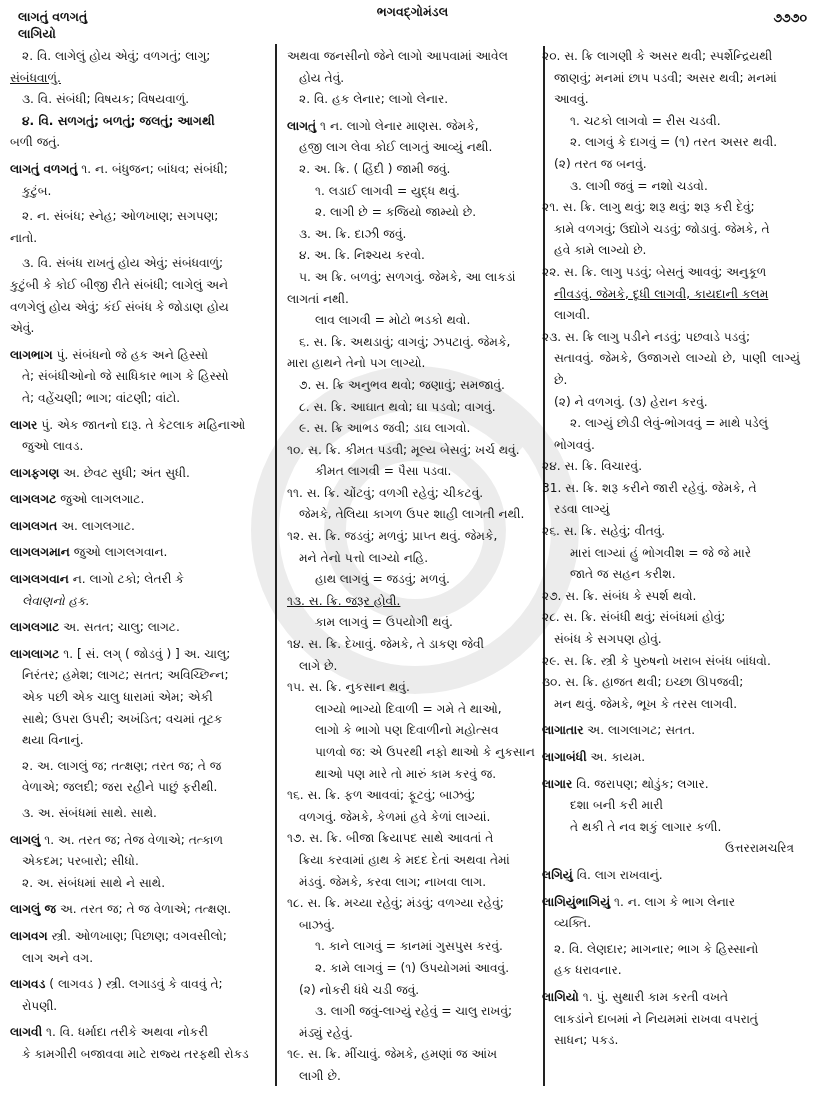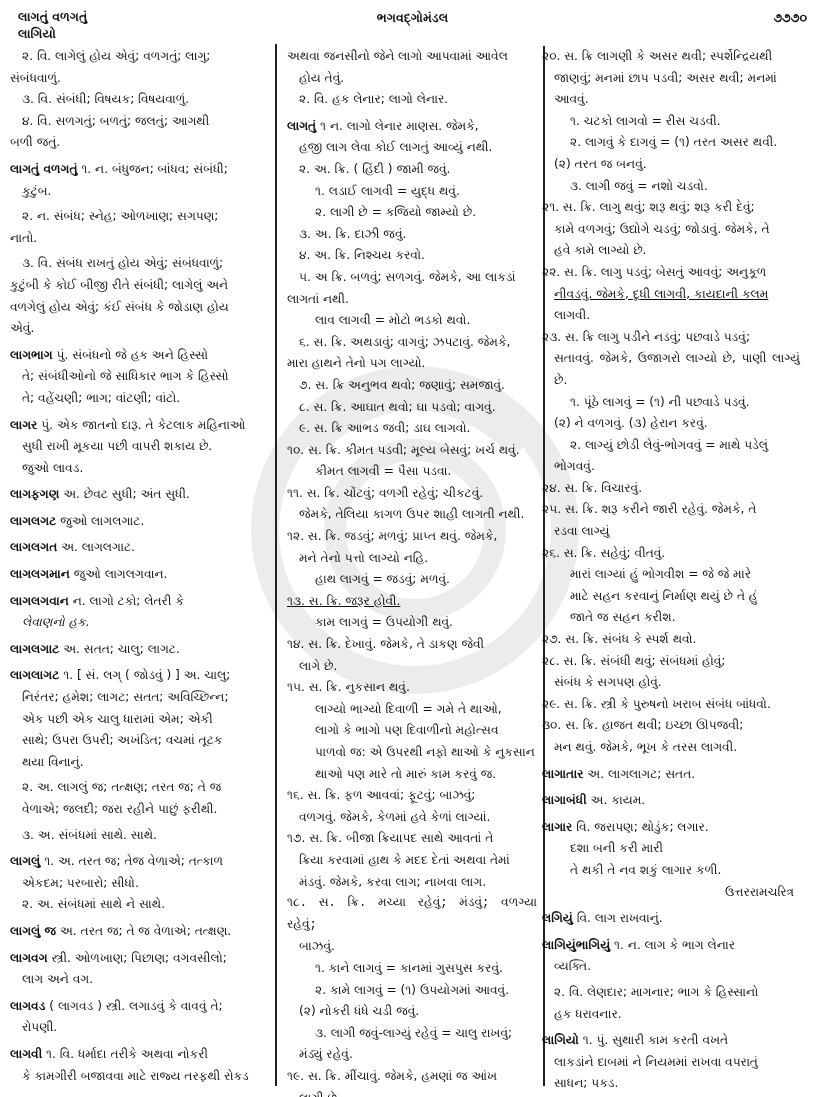--- a/index.html
+++ b/index.html
@@ -7,21 +7,21 @@
     width: 825px; height: 1097px; position: relative; overflow: hidden;
     font-family: "DejaVu Sans", "Liberation Sans", sans-serif;
     color: #111; font-size: 12.2px;
   }
   .watermark {
     position: absolute; left: 250px; top: 330px; width: 330px; height: 400px;
     pointer-events: none; opacity: 0.07;
   }
   .hdr { position: absolute; top: 8px; font-size: 12.5px; }
   .hdr-left { left: 18px; line-height: 17px; font-weight: bold; }
-  .hdr-center { left: 0; right: 0; text-align: center; font-weight: bold; top: 10px; }
+  .hdr-center { left: 0; right: 0; text-align: center; font-weight: bold; top: 4px; }
   .hdr-right { right: 18px; top: 10px; font-weight: bold; }
   .col {
     position: absolute; top: 46px; line-height: 21.6px;
   }
   .col1 { left: 10px; width: 252px; }
   .col2 { left: 287px; width: 250px; }
   .col3 { left: 542px; width: 258px; }
   .divider { position: absolute; width: 1.5px; background: #222; }
   .div1 { left: 275px; top: 44px; height: 1042px; }
   .div2 { left: 543px; top: 46px; height: 1040px; }
@@ -45,37 +45,36 @@
   <span class="line">લાગિયો</span>
 </div>
 <div class="hdr hdr-center">ભગવદ્ગોમંડલ</div>
 <div class="hdr hdr-right">૭૭૭૦</div>
 
 <div class="divider div1"></div>
 <div class="divider div2"></div>
 
 <div class="col col1">
     <div class="entry" style="padding-left: 12px;"><span>૨. વિ. લાગેલું હોય એવું; વળગતું; લાગુ;</span></div>
-    <div class="entry" style="padding-left: 0px;"><span>સંબંધવાળું.</span></div>
+    <div class="entry" style="padding-left: 0px; text-decoration: underline;"><span>સંબંધવાળું.</span></div>
     <div class="entry" style="padding-left: 12px;"><span>૩. વિ. સંબંધી; વિષયક; વિષયવાળું.</span></div>
-    <div class="entry" style="padding-left: 12px;"><span>૪. વિ. સળગતું; બળતું; જલતું; આગથી</span></div>
+    <div class="entry" style="padding-left: 12px; font-weight: bold;"><span>૪. વિ. સળગતું; બળતું; જલતું; આગથી</span></div>
     <div class="entry" style="padding-left: 0px;"><span>બળી જતું.</span></div>
     <div class="entry gap"><span class="hw">લાગતું વળગતું</span><span> ૧. ન. બંધુજન; બાંધવ; સંબંધી;</span></div>
     <div class="entry" style="padding-left: 12px;"><span>કુટુંબ.</span></div>
     <div class="entry" style="margin-top: 4px; padding-left: 12px;"><span>૨. ન. સંબંધ; સ્નેહ; ઓળખાણ; સગપણ;</span></div>
     <div class="entry" style="padding-left: 0px;"><span>નાતો.</span></div>
     <div class="entry" style="margin-top: 4px; padding-left: 12px;"><span>૩. વિ. સંબંધ રાખતું હોય એવું; સંબંધવાળું;</span></div>
     <div class="entry" style="padding-left: 0px;"><span>કુટુંબી કે કોઈ બીજી રીતે સંબંધી; લાગેલું અને</span></div>
     <div class="entry" style="padding-left: 0px;"><span>વળગેલું હોય એવું; કંઈ સંબંધ કે જોડાણ હોય</span></div>
     <div class="entry" style="padding-left: 0px;"><span>એવું.</span></div>
     <div class="entry gap"><span class="hw">લાગભાગ</span><span> પું. સંબંધનો જે હક અને હિસ્સો</span></div>
     <div class="entry" style="padding-left: 12px;"><span>તે; સંબંધીઓનો જે સાધિકાર ભાગ કે હિસ્સો</span></div>
     <div class="entry" style="padding-left: 12px;"><span>તે; વહેંચણી; ભાગ; વાંટણી; વાંટો.</span></div>
     <div class="entry gap"><span class="hw">લાગર</span><span> પું. એક જાતનો દારૂ. તે કેટલાક મહિનાઓ</span></div>
-    <div class="entry" style="padding-left: 12px;"><span>સુધી રાખી મૂકયા પછી વાપરી શકાય છે.</span></div>
     <div class="entry" style="padding-left: 12px;"><span>જુઓ લાવડ.</span></div>
     <div class="entry gap"><span class="hw">લાગફગણ</span><span> અ. છેવટ સુધી; અંત સુધી.</span></div>
     <div class="entry gap"><span class="hw">લાગલગટ</span><span> જુઓ લાગલગાટ.</span></div>
     <div class="entry gap"><span class="hw">લાગલગત</span><span> અ. લાગલગાટ.</span></div>
     <div class="entry gap"><span class="hw">લાગલગમાન</span><span> જુઓ લાગલગવાન.</span></div>
     <div class="entry gap"><span class="hw">લાગલગવાન</span><span> ન. લાગો ટકો; લેતરી કે</span></div>
     <div class="entry" style="padding-left: 12px; font-style: italic;"><span>લેવાણનો હક.</span></div>
     <div class="entry gap"><span class="hw">લાગલગાટ</span><span> અ. સતત; ચાલુ; લાગટ.</span></div>
     <div class="entry gap"><span class="hw">લાગલાગટ</span><span> ૧. [ સં. લગ્ ( જોડવું ) ] અ. ચાલુ;</span></div>
     <div class="entry" style="padding-left: 12px;"><span>નિરંતર; હમેશ; લાગટ; સતત; અવિચ્છિન્ન;</span></div>
@@ -129,21 +128,21 @@
     <div class="entry" style="padding-left: 0px;"><span>૧૫. સ. ક્રિ. નુકસાન થવું.</span></div>
     <div class="entry" style="padding-left: 28px;"><span>લાગ્યો ભાગ્યો દિવાળી = ગમે તે થાઓ,</span></div>
     <div class="entry" style="padding-left: 28px;"><span>લાગો કે ભાગો પણ દિવાળીનો મહોત્સવ</span></div>
     <div class="entry" style="padding-left: 28px;"><span>પાળવો જ: એ ઉપરથી નફો થાઓ કે નુકસાન</span></div>
     <div class="entry" style="padding-left: 28px;"><span>થાઓ પણ મારે તો મારું કામ કરવું જ.</span></div>
     <div class="entry" style="padding-left: 0px;"><span>૧૬. સ. ક્રિ. ફળ આવવાં; ફૂટવું; બાઝવું;</span></div>
     <div class="entry" style="padding-left: 12px;"><span>વળગવું. જેમકે, કેળમાં હવે કેળાં લાગ્યાં.</span></div>
     <div class="entry" style="padding-left: 0px;"><span>૧૭. સ. ક્રિ. બીજા ક્રિયાપદ સાથે આવતાં તે</span></div>
     <div class="entry" style="padding-left: 12px;"><span>ક્રિયા કરવામાં હાથ કે મદદ દેતાં અથવા તેમાં</span></div>
     <div class="entry" style="padding-left: 12px;"><span>મંડવું. જેમકે, કરવા લાગ; નાખવા લાગ.</span></div>
-    <div class="entry" style="padding-left: 0px; font-family: Liberation Mono, monospace;"><span>૧૮. સ. ક્રિ. મચ્યા રહેવું; મંડવું; વળગ્યા રહેવું;</span></div>
+    <div class="entry" style="padding-left: 0px;"><span>૧૮. સ. ક્રિ. મચ્યા રહેવું; મંડવું; વળગ્યા રહેવું;</span></div>
     <div class="entry" style="padding-left: 12px;"><span>બાઝવું.</span></div>
     <div class="entry" style="padding-left: 28px;"><span>૧. કાને લાગવું = કાનમાં ગુસપુસ કરવું.</span></div>
     <div class="entry" style="padding-left: 28px;"><span>૨. કામે લાગવું = (૧) ઉપયોગમાં આવવું.</span></div>
     <div class="entry" style="padding-left: 12px;"><span>(૨) નોકરી ધંધે ચડી જવું.</span></div>
     <div class="entry" style="padding-left: 28px;"><span>૩. લાગી જવું-લાગ્યું રહેવું = ચાલુ રાખવું;</span></div>
     <div class="entry" style="padding-left: 12px;"><span>મંડ્યું રહેવું.</span></div>
     <div class="entry" style="padding-left: 0px;"><span>૧૯. સ. ક્રિ. મીંચાવું. જેમકે, હમણાં જ આંખ</span></div>
     <div class="entry" style="padding-left: 12px;"><span>લાગી છે.</span></div>
   </div>
 <div class="col col3">
@@ -155,30 +154,28 @@
     <div class="entry" style="padding-left: 12px;"><span>(૨) તરત જ બનવું.</span></div>
     <div class="entry" style="padding-left: 28px;"><span>૩. લાગી જવું = નશો ચડવો.</span></div>
     <div class="entry" style="padding-left: 0px;"><span>૨૧. સ. ક્રિ. લાગુ થવું; શરૂ થવું; શરૂ કરી દેવું;</span></div>
     <div class="entry" style="padding-left: 12px;"><span>કામે વળગવું; ઉદ્યોગે ચડવું; જોડાવું. જેમકે, તે</span></div>
     <div class="entry" style="padding-left: 12px;"><span>હવે કામે લાગ્યો છે.</span></div>
     <div class="entry" style="padding-left: 0px;"><span>૨૨. સ. ક્રિ. લાગુ પડવું; બેસતું આવવું; અનુકૂળ</span></div>
     <div class="entry" style="padding-left: 12px; text-decoration: underline;"><span>નીવડવું. જેમકે, દૂધી લાગવી, કાયદાની કલમ</span></div>
     <div class="entry" style="padding-left: 12px;"><span>લાગવી.</span></div>
     <div class="entry" style="padding-left: 0px;"><span>૨૩. સ. ક્રિ લાગુ પડીને નડવું; પછવાડે પડવું;</span></div>
     <div class="entry" style="padding-left: 12px;"><span>સતાવવું. જેમકે, ઉજાગરો લાગ્યો છે, પાણી લાગ્યું છે.</span></div>
-    <div class="entry" style="padding-left: 28px;"><span>૧. પૂંઠે લાગવું = (૧) ની પછવાડે પડવું.</span></div>
     <div class="entry" style="padding-left: 12px;"><span>(૨) ને વળગવું. (૩) હેરાન કરવું.</span></div>
     <div class="entry" style="padding-left: 28px;"><span>૨. લાગ્યું છોડી લેવું-ભોગવવું = માથે પડેલું</span></div>
     <div class="entry" style="padding-left: 12px;"><span>ભોગવવું.</span></div>
     <div class="entry" style="padding-left: 0px;"><span>૨૪. સ. ક્રિ. વિચારવું.</span></div>
-    <div class="entry" style="padding-left: 0px;"><span>૨૫. સ. ક્રિ. શરૂ કરીને જારી રહેવું. જેમકે, તે</span></div>
+    <div class="entry" style="padding-left: 0px;"><span>31. સ. ક્રિ. શરૂ કરીને જારી રહેવું. જેમકે, તે</span></div>
     <div class="entry" style="padding-left: 12px;"><span>રડવા લાગ્યું</span></div>
     <div class="entry" style="padding-left: 0px;"><span>૨૬. સ. ક્રિ. સહેવું; વીતવું.</span></div>
     <div class="entry" style="padding-left: 28px;"><span>મારાં લાગ્યાં હું ભોગવીશ = જે જે મારે</span></div>
-    <div class="entry" style="padding-left: 28px;"><span>માટે સહન કરવાનું નિર્માણ થયું છે તે હું</span></div>
     <div class="entry" style="padding-left: 28px;"><span>જાતે જ સહન કરીશ.</span></div>
     <div class="entry" style="padding-left: 0px;"><span>૨૭. સ. ક્રિ. સંબંધ કે સ્પર્શ થવો.</span></div>
     <div class="entry" style="padding-left: 0px;"><span>૨૮. સ. ક્રિ. સંબંધી થવું; સંબંધમાં હોવું;</span></div>
     <div class="entry" style="padding-left: 12px;"><span>સંબંધ કે સગપણ હોવું.</span></div>
     <div class="entry" style="padding-left: 0px;"><span>૨૯. સ. ક્રિ. સ્ત્રી કે પુરુષનો ખરાબ સંબંધ બાંધવો.</span></div>
     <div class="entry" style="padding-left: 0px;"><span>૩૦. સ. ક્રિ. હાજત થવી; ઇચ્છા ઊપજવી;</span></div>
     <div class="entry" style="padding-left: 12px;"><span>મન થવું. જેમકે, ભૂખ કે તરસ લાગવી.</span></div>
     <div class="entry gap"><span class="hw">લાગાતાર</span><span> અ. લાગલાગટ; સતત.</span></div>
     <div class="entry gap"><span class="hw">લાગાબંધી</span><span> અ. કાયમ.</span></div>
     <div class="entry gap"><span class="hw">લાગાર</span><span> વિ. જરાપણ; થોડુંક; લગાર.</span></div>

